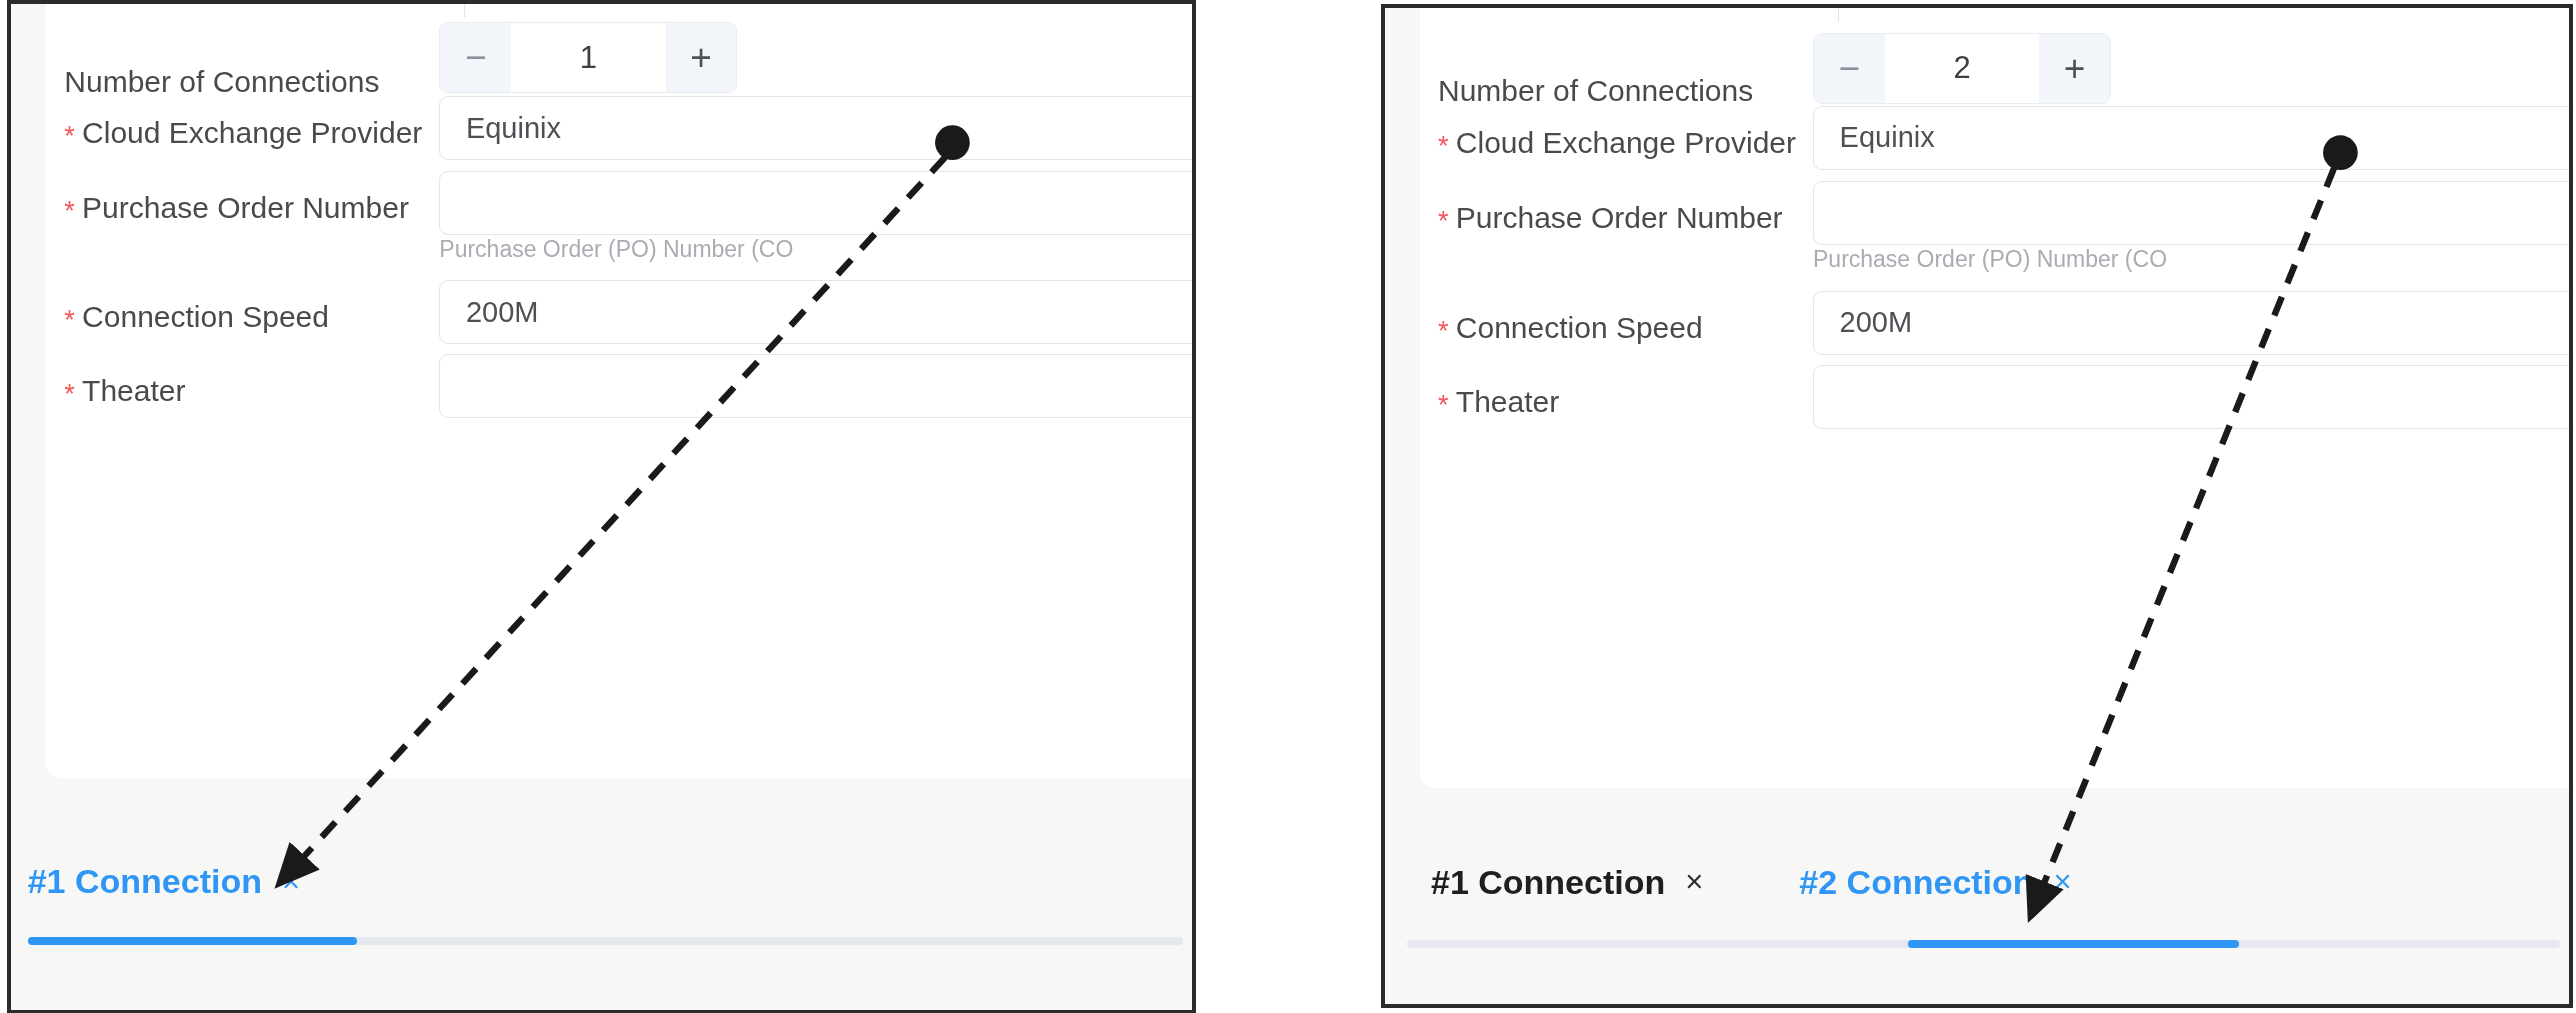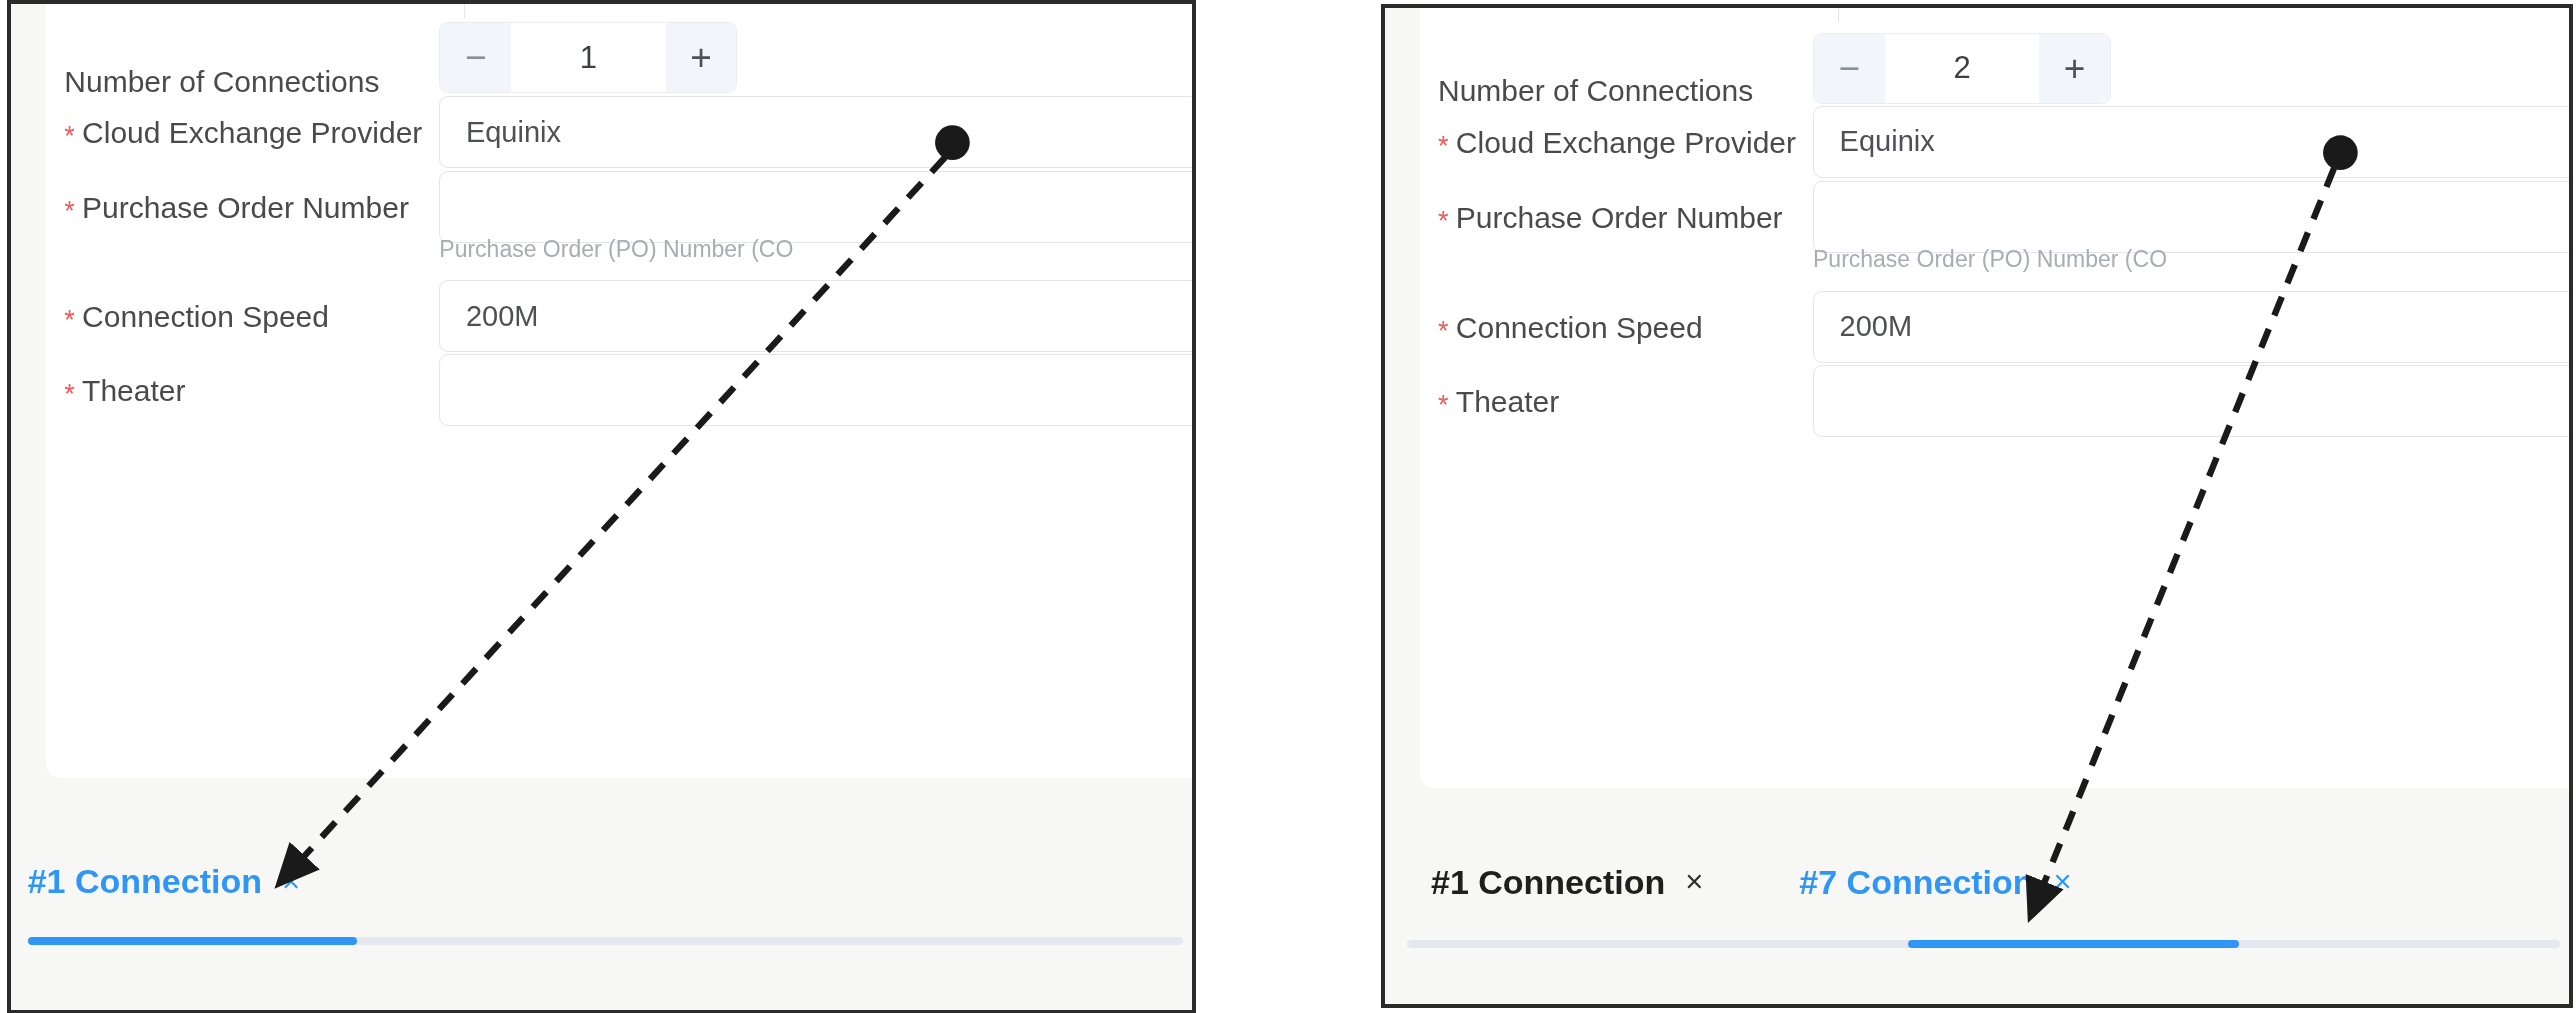--- a/index.html
+++ b/index.html
@@ -57,21 +57,21 @@
     color: #f5575b;
     font-size: 27px;
     margin-right: 7.3px;
     position: relative;
     top: 3.7px;
   }
 
   
   .control {
     position: absolute;
-    height: 72px;
+    height: 64px;
     border: 1.8px solid #e3e5ea;
     border-radius: 9px;
     background: #ffffff;
     display: flex;
     align-items: center;
     padding-left: 25.6px;
     color: #4f5055;
     font-size: 29px;
   }
 
@@ -281,21 +281,21 @@
       </div>
     </div>
 
     <div class="footer" style="top:793px; bottom:0;">
       <div class="tabbar" style="left:46px; top:62px;">
         <div class="tab inactive">
           <span>#1 Connection</span>
           <span class="tab-close">×</span>
         </div>
         <div class="tab active" style="margin-left:96px;">
-          <span>#7 Connection</span>
+          <span>#2 Connection</span>
           <span class="tab-close">×</span>
         </div>
       </div>
       <div class="tab-track" style="left:22px; right:0px; top:139px;"></div>
       <div class="tab-indicator" style="left:523px; width:331px; top:139px;"></div>
     </div>
   </div>
 
   <svg class="anno" viewBox="0 0 2821 1110" xmlns="http://www.w3.org/2000/svg">
     <defs>

